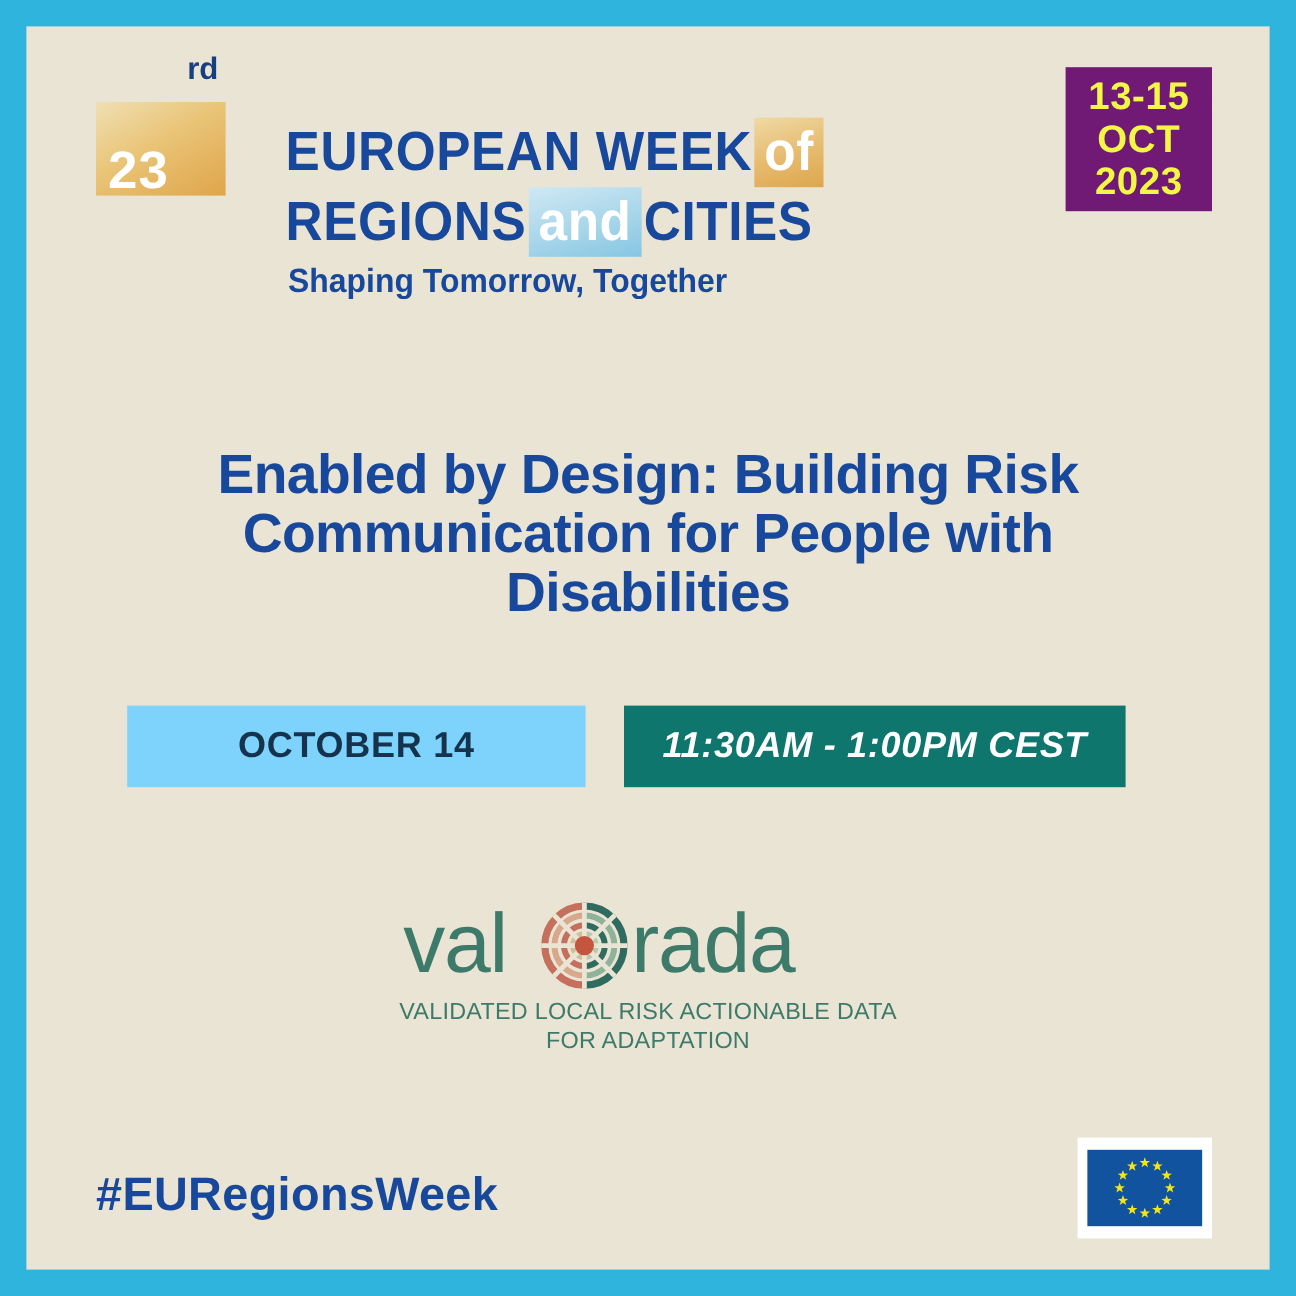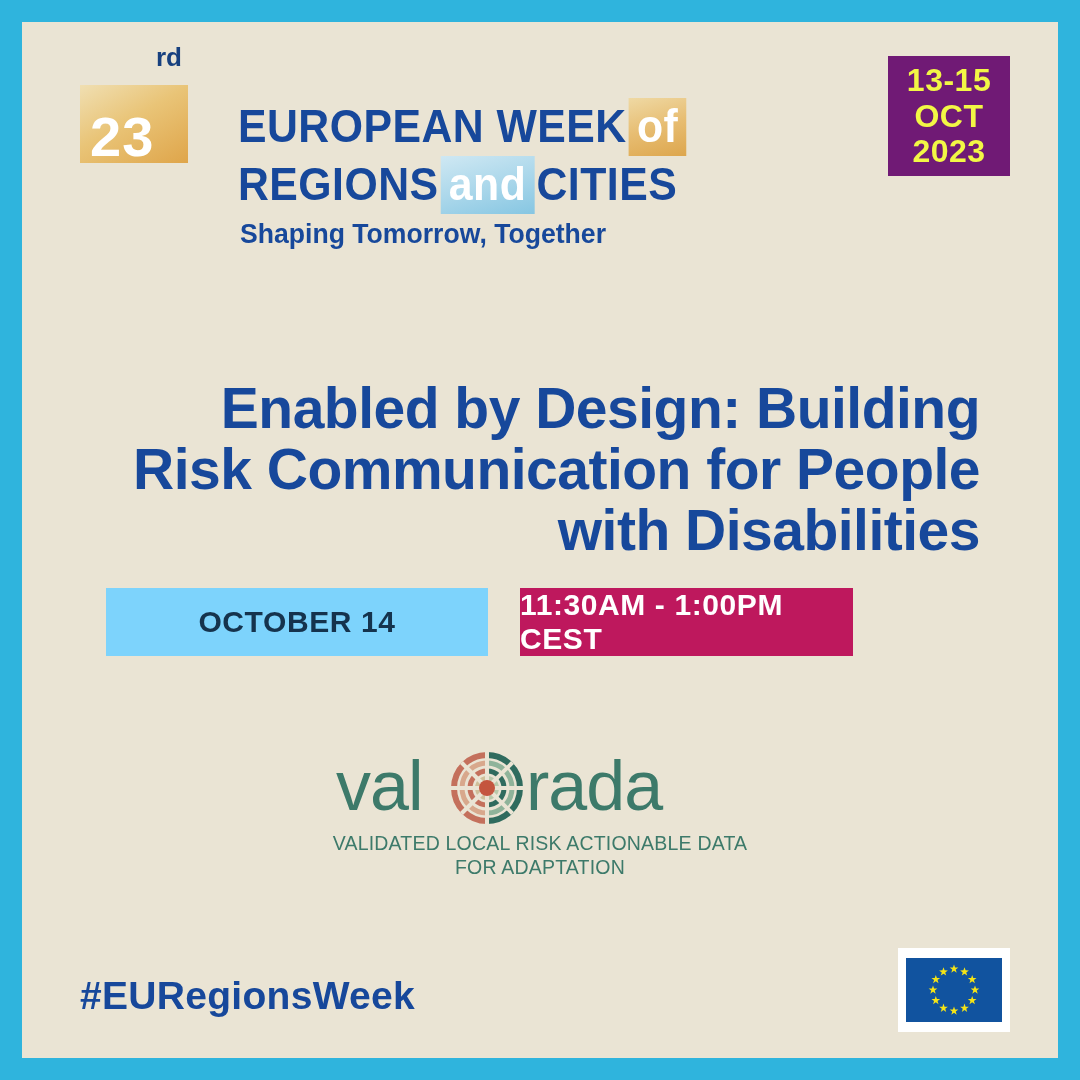--- a/index.html
+++ b/index.html
@@ -46,21 +46,21 @@
     left: 0;
     top: 35px;
     width: 108px;
     height: 78px;
     background: linear-gradient(150deg, #f0dfb2 0%, #e9c477 45%, #dfa54a 100%);
   }
   #edition-number {
     position: absolute;
     left: 10px;
     bottom: -2px;
-    font-size: 56px;
+    font-size: 44px;
     font-weight: 700;
     color: #ffffff;
     letter-spacing: 1px;
     line-height: 1;
     font-family: "Liberation Sans", sans-serif;
   }
   #edition-suffix {
     position: absolute;
     left: 76px;
     top: -6px;
@@ -135,22 +135,22 @@
     font-family: "Liberation Sans Narrow", "Liberation Sans", sans-serif;
   }
 
   
   #session-title {
     position: absolute;
     left: 50%;
     transform: translateX(-50%);
     top: 318px;
     width: 880px;
-    text-align: right;
-    font-size: 57px;
+    text-align: center;
+    font-size: 46px;
     font-weight: 700;
     line-height: 1.07;
     color: #17489b;
     letter-spacing: -0.5px;
     font-family: "Liberation Sans Narrow", "Liberation Sans", sans-serif;
   }
 
   
   #pill-row {
     position: absolute;
@@ -170,23 +170,24 @@
     font-size: 30px;
     letter-spacing: 0.6px;
     font-family: "Liberation Sans Narrow", "Liberation Sans", sans-serif;
   }
   #pill-date {
     width: 382px;
     background: #7dd3fc;
     color: #15334d;
   }
   #pill-time {
-    width: 333px;
-    background: #be185d;
+    width: 418px;
+    background: #0f766e;
     color: #ffffff;
+    font-style: italic;
   }
 
   
   #logo-block {
     position: absolute;
     left: 50%;
     transform: translateX(-50%);
     top: 726px;
     width: 420px;
     text-align: center;

